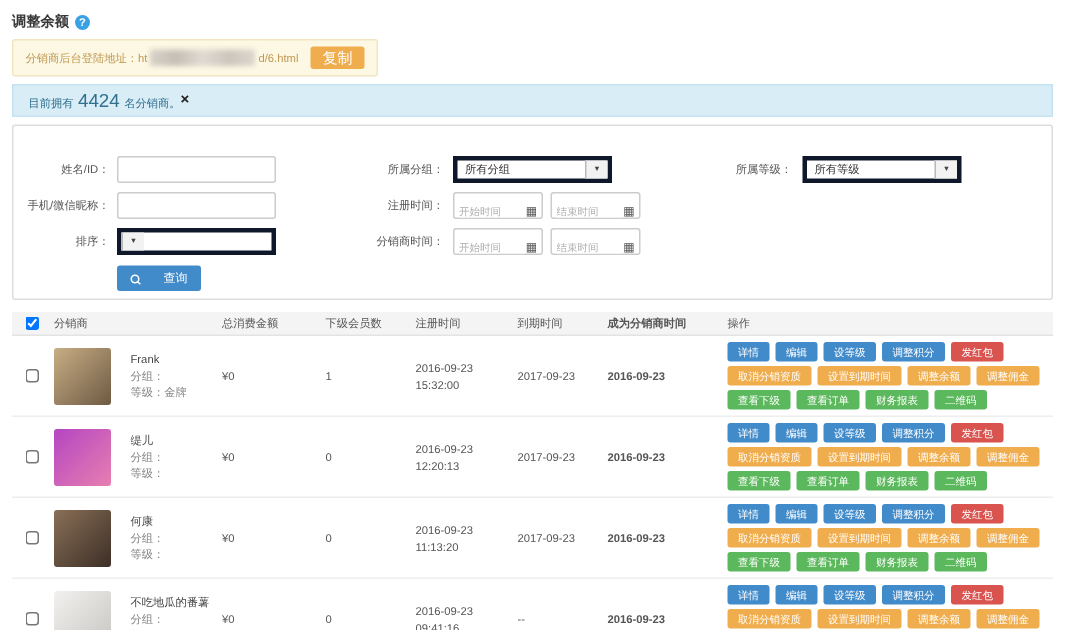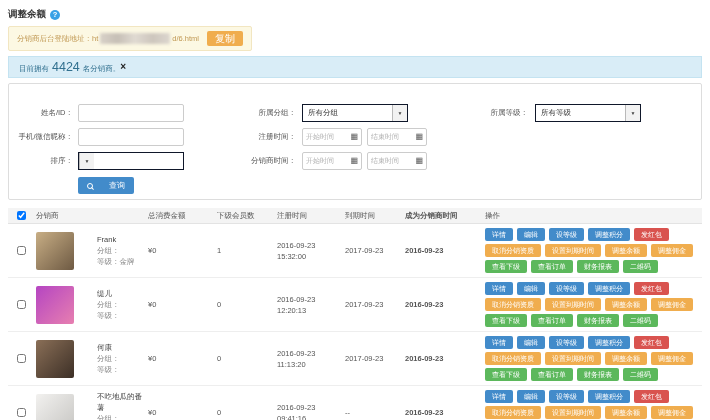--- a/index.html
+++ b/index.html
@@ -29,27 +29,27 @@
 
   
   .panel { border:1px solid #ddd; border-radius:2px; margin-top:5px; padding:16px 0 5px; }
   .frow { display:flex; align-items:center; height:22px; margin:2px 0; }
   .lbl1 { width:64px; text-align:right; margin-right:5px; flex:none; color:#555; }
   .lbl2 { width:112px; text-align:right; margin-right:6px; flex:none; color:#555; }
   .lbl3 { width:96px; text-align:right; margin-right:7px; flex:none; color:#555; }
   .fieldarea { width:130px; flex:none; display:flex; gap:5px; }
   .txt { width:106px; height:18px; border:1px solid #ccc; border-radius:2px; font-size:7.5px;
     padding:0 4px; outline:none; flex:none; font-family:inherit; }
-  .sel { width:106px; height:18px; border:1px solid #0f172a; background:#fff; display:flex;
+  .sel { width:106px; height:18px; border:3px solid #0f172a; background:#fff; display:flex;
     align-items:stretch; flex:none; cursor:pointer; }
   .sel .v { flex:1; display:flex; align-items:center; padding-left:5px; color:#333; }
   .sel .arr { width:15px; border-left:1px solid #b9b9b9; background:#f2f2f2; display:flex;
     align-items:center; justify-content:center; font-size:5px; color:#444; }
   .date { width:60px; height:18px; border:1px solid #ccc; border-radius:2px; display:flex;
-    align-items:center; padding:0 3px; background:#fff;font-family:Liberation Serif, serif; }
+    align-items:flex-end; padding:0 3px; background:#fff; }
   .date input { border:0; width:100%; font-size:7px; outline:none; color:#555; font-family:inherit; }
   .date input::placeholder { color:#b0b0b0; }
   .cal { font-size:8px; color:#555; line-height:1; }
   .btn-search { margin-left:69px; margin-top:3px; background:#428bca; color:#fff; border:0; height:17px;
     padding:0 9px; border-radius:2px; font-size:8px; display:inline-flex; align-items:center; gap:16px; cursor:pointer; }
   .mag { width:6px; height:6px; border:1px solid #fff; border-radius:50%; position:relative; display:inline-block; }
   .mag::after { content:""; position:absolute; width:3px; height:1px; background:#fff; right:-2px; bottom:-1px; transform:rotate(45deg); }
 
   
   .thead { display:flex; align-items:center; background:#f4f4f4; height:16px; margin-top:8px;
@@ -57,21 +57,21 @@
   .c-check { width:28px; flex:none; display:flex; align-items:center; padding-left:9px; }
   .c-dist { width:112px; flex:none; }
   .c-total { width:69px; flex:none; }
   .c-sub { width:60px; flex:none; }
   .c-reg { width:68px; flex:none; line-height:11px; }
   .c-exp { width:60px; flex:none; }
   .c-bec { width:80px; flex:none;font-weight:bold; }
   .c-act { flex:1; }
   input[type=checkbox] { width:9px; height:9px; cursor:pointer; }
   .trow { display:flex; align-items:center; height:54px; border-bottom:1px solid #eee; }
-  .dist-cell { display:flex; align-items:center; gap:23px; }
+  .dist-cell { display:flex; align-items:center; gap:13px; }
   .avatar { width:38px; height:38px; border-radius:2px; flex:none; }
   .name-lines { line-height:11px; }
   .nm { color:#444; }
   .muted { color:#858585; }
   .acts { display:flex; flex-direction:column; gap:3px; }
   .act-line { display:flex; gap:4px; }
   .abtn { height:13px; padding:0 7px; border:0; border-radius:2px; color:#fff; font-size:7px;
     display:inline-flex; align-items:center; cursor:pointer; font-family:inherit; }
   .b { background:#428bca; } .r { background:#d9534f; } .o { background:#f0ad4e; } .g { background:#5cb85c; }
 </style>

